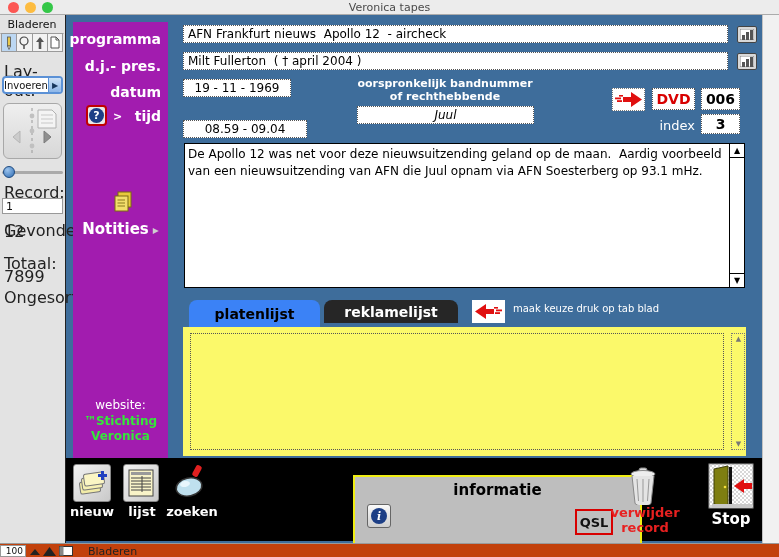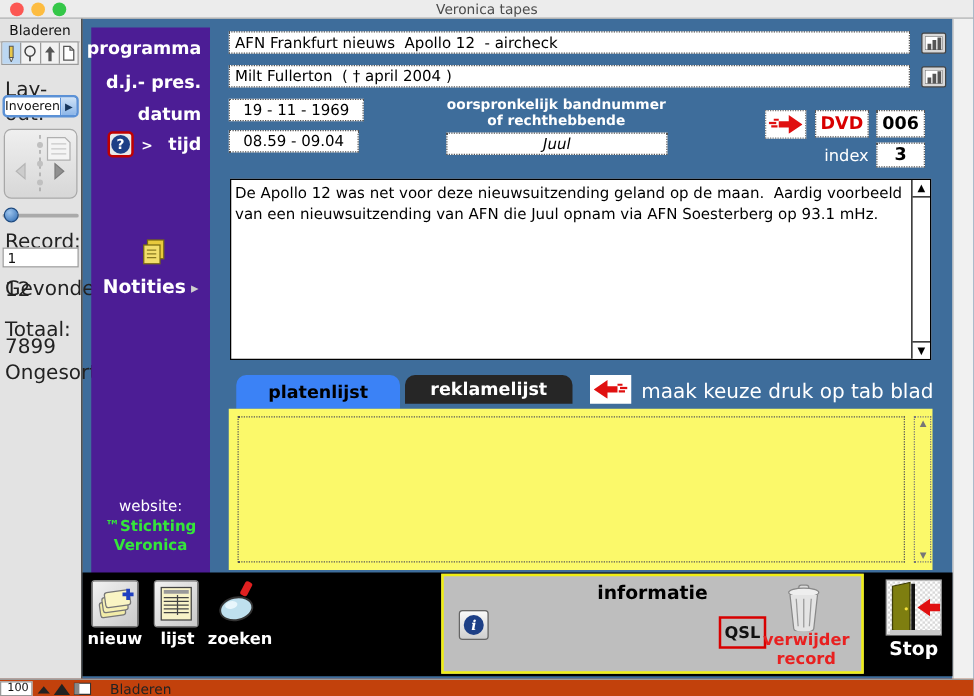--- a/index.html
+++ b/index.html
@@ -34,21 +34,21 @@
   
   .bottombar{position:absolute;left:0;top:543px;width:779px;height:14px;background:#c2410c;border-top:1px solid #9a9a9a;}
   .zoombox{position:absolute;left:0px;top:1px;width:26px;height:12px;background:#fff;border:1px solid #999;font-size:9px;text-align:right;padding-right:2px;color:#111;}
   .bb-ctl{position:absolute;top:1px;height:12px;display:flex;align-items:center;justify-content:center;}
   .bb-mode{position:absolute;left:88px;top:1px;font-size:11px;color:#222;}
 
   
   .rightstrip{position:absolute;left:762px;top:15px;width:17px;height:542px;background:#F1F1F1;border-left:1px solid #c2c2c2;}
 
   
-  .sidebar{position:absolute;left:73px;top:22px;width:95px;height:476px;background:#4c1d95;}
+  .sidebar{position:absolute;left:73px;top:22px;width:95px;height:476px;background:#a21caf;}
   .sb-label{position:absolute;right:7px;color:#fff;font-weight:bold;font-size:14px;white-space:pre;}
   .helpbtn{position:absolute;left:13px;top:83px;width:21px;height:21px;background:#E9E9E9;border:2px solid #C00000;border-radius:4px;display:flex;align-items:center;justify-content:center;}
   .helpbtn .circ{width:15px;height:15px;border-radius:50%;background:#1d3f86;color:#fff;font-size:11px;font-weight:bold;display:flex;align-items:center;justify-content:center;}
   .sb-caret{position:absolute;color:#fff;font-size:11px;font-weight:bold;}
   .notities{position:absolute;left:0;top:198px;width:95px;text-align:center;color:#fff;font-weight:bold;font-size:15px;}
   .notities .caret{color:#cfcfcf;font-size:12px;margin-left:4px;}
   .website{position:absolute;left:0;top:376px;width:95px;text-align:center;color:#fff;font-size:12px;}
   .org{position:absolute;left:0;width:95px;text-align:center;color:#35E63A;font-weight:bold;font-size:12px;}
 
   
@@ -64,34 +64,34 @@
   .notestext{position:absolute;left:3px;top:2px;right:18px;font-size:12px;color:#000;line-height:1.38;white-space:pre-wrap;}
   .vscroll{position:absolute;right:0;top:0;width:15px;height:100%;border-left:1px solid #000;background:#fff;}
   .varrow{position:absolute;left:0;width:14px;height:14px;display:flex;align-items:center;justify-content:center;font-size:8px;color:#000;border-bottom:1px solid #000;}
   .varrow.dn{bottom:0;border-bottom:none;border-top:1px solid #000;}
 
   
   .tab{position:absolute;top:300px;height:27px;font-weight:bold;font-size:14px;display:flex;align-items:center;justify-content:center;border-radius:8px 8px 0 0;}
   .tab.active{left:189px;width:131px;background:#3b82f6;color:#000;}
   .tab.inactive{left:324px;width:134px;height:23px;background:#262626;color:#fff;}
   .hintarrow{position:absolute;left:472px;top:300px;width:33px;height:23px;background:#fff;display:flex;align-items:center;justify-content:center;}
-  .hinttext{position:absolute;left:513px;top:303px;color:#fff;font-size:16px;}
+  .hinttext{position:absolute;left:513px;top:303px;color:#fff;font-size:10px;}
 
   
   .yellowpanel{position:absolute;left:183px;top:327px;width:563px;height:129px;background:#FBF96A;}
   .yellowfield{position:absolute;left:7px;top:6px;width:534px;height:117px;background:#FBF96A;border:1px dotted #555;}
   .yscroll{position:absolute;right:1px;top:6px;width:14px;height:117px;border:1px dotted #777;}
   .yarrow{position:absolute;left:1px;width:11px;text-align:center;font-size:7px;color:#777;}
 
   
   .footer{position:absolute;left:66px;top:458px;width:696px;height:83px;background:#000;}
   .iconbtn{position:absolute;display:flex;align-items:center;justify-content:center;}
   .graybtn{background:linear-gradient(135deg,#f2f2f2,#c9c9c9);border:1px solid #888;border-radius:3px;}
   .footlabel{position:absolute;color:#fff;font-weight:bold;font-size:13px;text-align:center;}
-  .infopanel{position:absolute;left:287px;top:1px;width:338px;height:80px;background:#BEBEBE;border:2px solid #F0EE14;}
+  .infopanel{position:absolute;left:287px;top:17px;width:289px;height:80px;background:#BEBEBE;border:2px solid #F0EE14;}
   .infotitle{position:absolute;left:0;top:4px;width:100%;text-align:center;font-weight:bold;font-size:15px;color:#000;}
   .infobtn{position:absolute;left:12px;top:27px;width:24px;height:24px;background:linear-gradient(#fafafa,#cfcfcf);border:1px solid #666;border-radius:3px;display:flex;align-items:center;justify-content:center;}
   .infobtn .circ{width:16px;height:16px;border-radius:50%;background:#1d3f86;color:#fff;font-size:11px;font-weight:bold;font-family:"DejaVu Serif",serif;display:flex;align-items:center;justify-content:center;font-style:italic;}
   .qslbtn{position:absolute;left:220px;top:32px;width:38px;height:26px;border:2px solid #D80000;display:flex;align-items:center;justify-content:center;font-weight:bold;font-size:13px;color:#111;}
   .redlabel{position:absolute;color:#E82020;font-weight:bold;font-size:13px;text-align:center;line-height:1.15;}
 </style>
 </head>
 <body>
 
 <div id="stage">
@@ -204,21 +204,21 @@
     <svg width="14" height="11" viewBox="0 0 14 11">
         <rect x="0" y="0" width="14" height="11" fill="#fff" stroke="#666" stroke-width="0.8"></rect>
         <rect x="2" y="6" width="3" height="5" fill="#555"></rect>
         <rect x="6" y="3" width="3" height="8" fill="#555"></rect>
         <rect x="10" y="1" width="3" height="10" fill="#555"></rect>
       </svg>
   </div>
   <div class="field center" style="left:183px;top:79px;width:108px;height:18px">19 - 11 - 1969</div>
   <div class="whitelabel" style="left:345px;top:77px;width:200px;text-align:center;font-size:11px">oorspronkelijk bandnummer</div>
   <div class="whitelabel" style="left:345px;top:90px;width:200px;text-align:center;font-size:11px">of rechthebbende</div>
-  <div class="field center" style="left:183px;top:104px;width:104px;height:18px">08.59 - 09.04</div>
+  <div class="field center" style="left:183px;top:120px;width:124px;height:18px">08.59 - 09.04</div>
   <div class="field center" style="left:357px;top:106px;width:177px;height:18px;font-style:italic">Juul</div>
 
   <div class="redbtn" style="left:612px;top:88px;width:33px;height:23px">
     <svg width="27" height="15" viewBox="0 0 27 15">
       <polygon points="16,0 27,7.5 16,15 16,10 8,10 8,5 16,5" fill="#E01010"></polygon>
       <rect x="0" y="5.5" width="6" height="1.8" fill="#E01010"></rect>
         <rect x="2" y="8.2" width="5" height="1.8" fill="#E01010"></rect>
         <rect x="4" y="3" width="4" height="1.6" fill="#E01010"></rect>
     </svg>
   </div>

